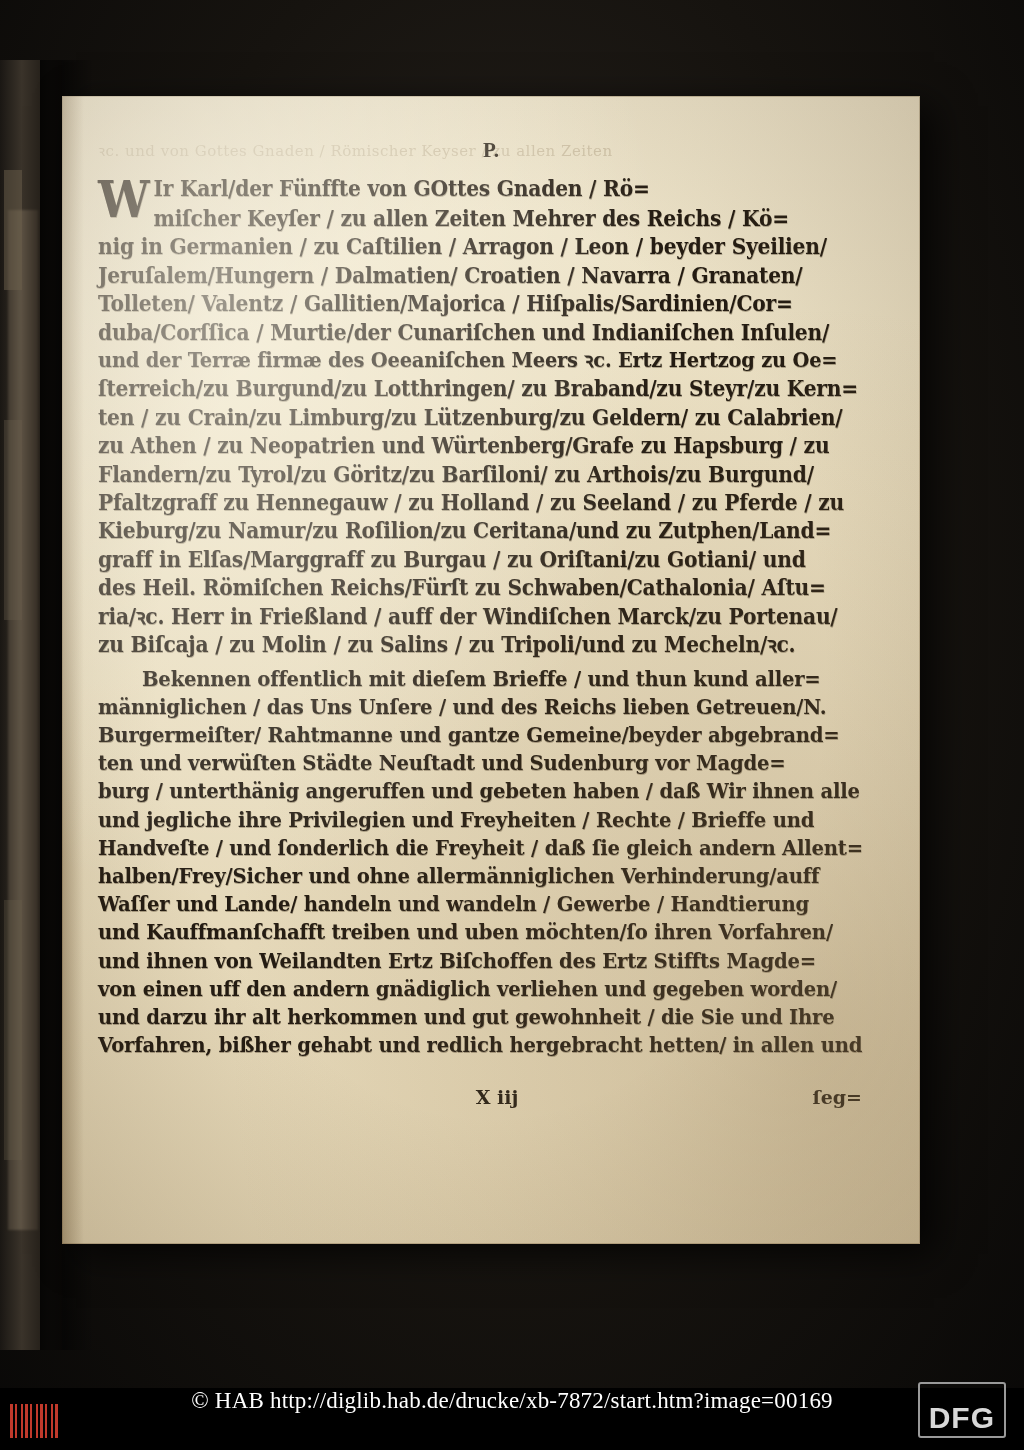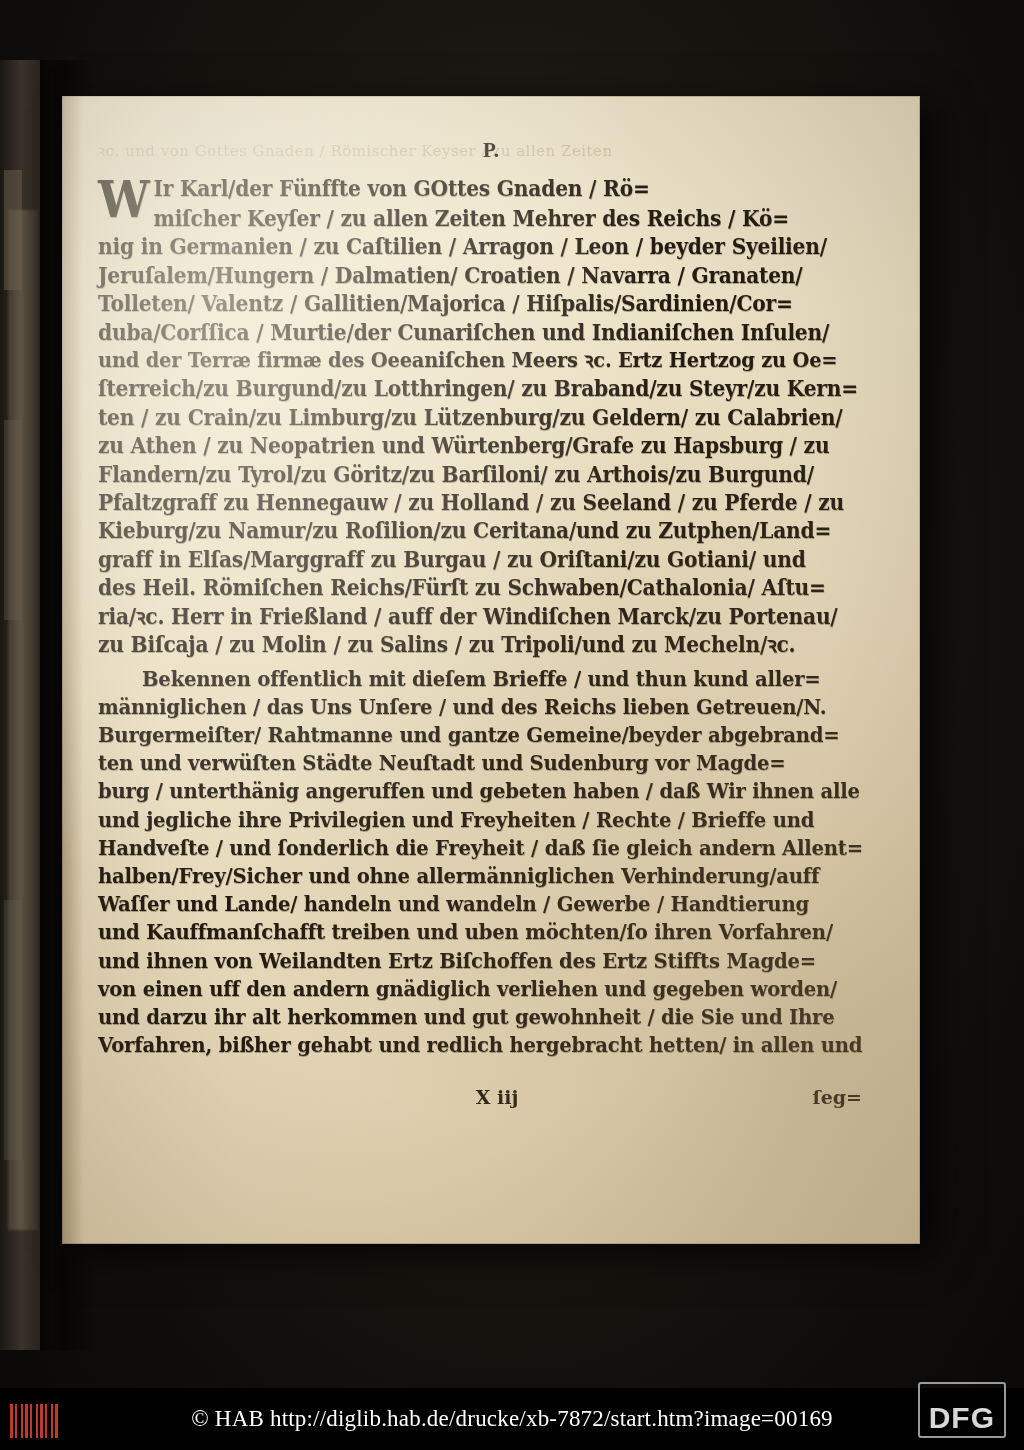--- a/index.html
+++ b/index.html
@@ -188,21 +188,21 @@
 
   
   .credit-bar {
     position: absolute;
     left: 0;
     bottom: 0;
     width: 1024px;
     height: 62px;
     background: #000;
     display: flex;
-    align-items: center;
+    align-items: flex-start;
   }
   .credit-text {
     flex: 1;
     text-align: center;
     color: #fff;
     font-family: "Liberation Serif", serif;
     font-size: 23px;
     letter-spacing: .2px;
   }
   .barcode {

